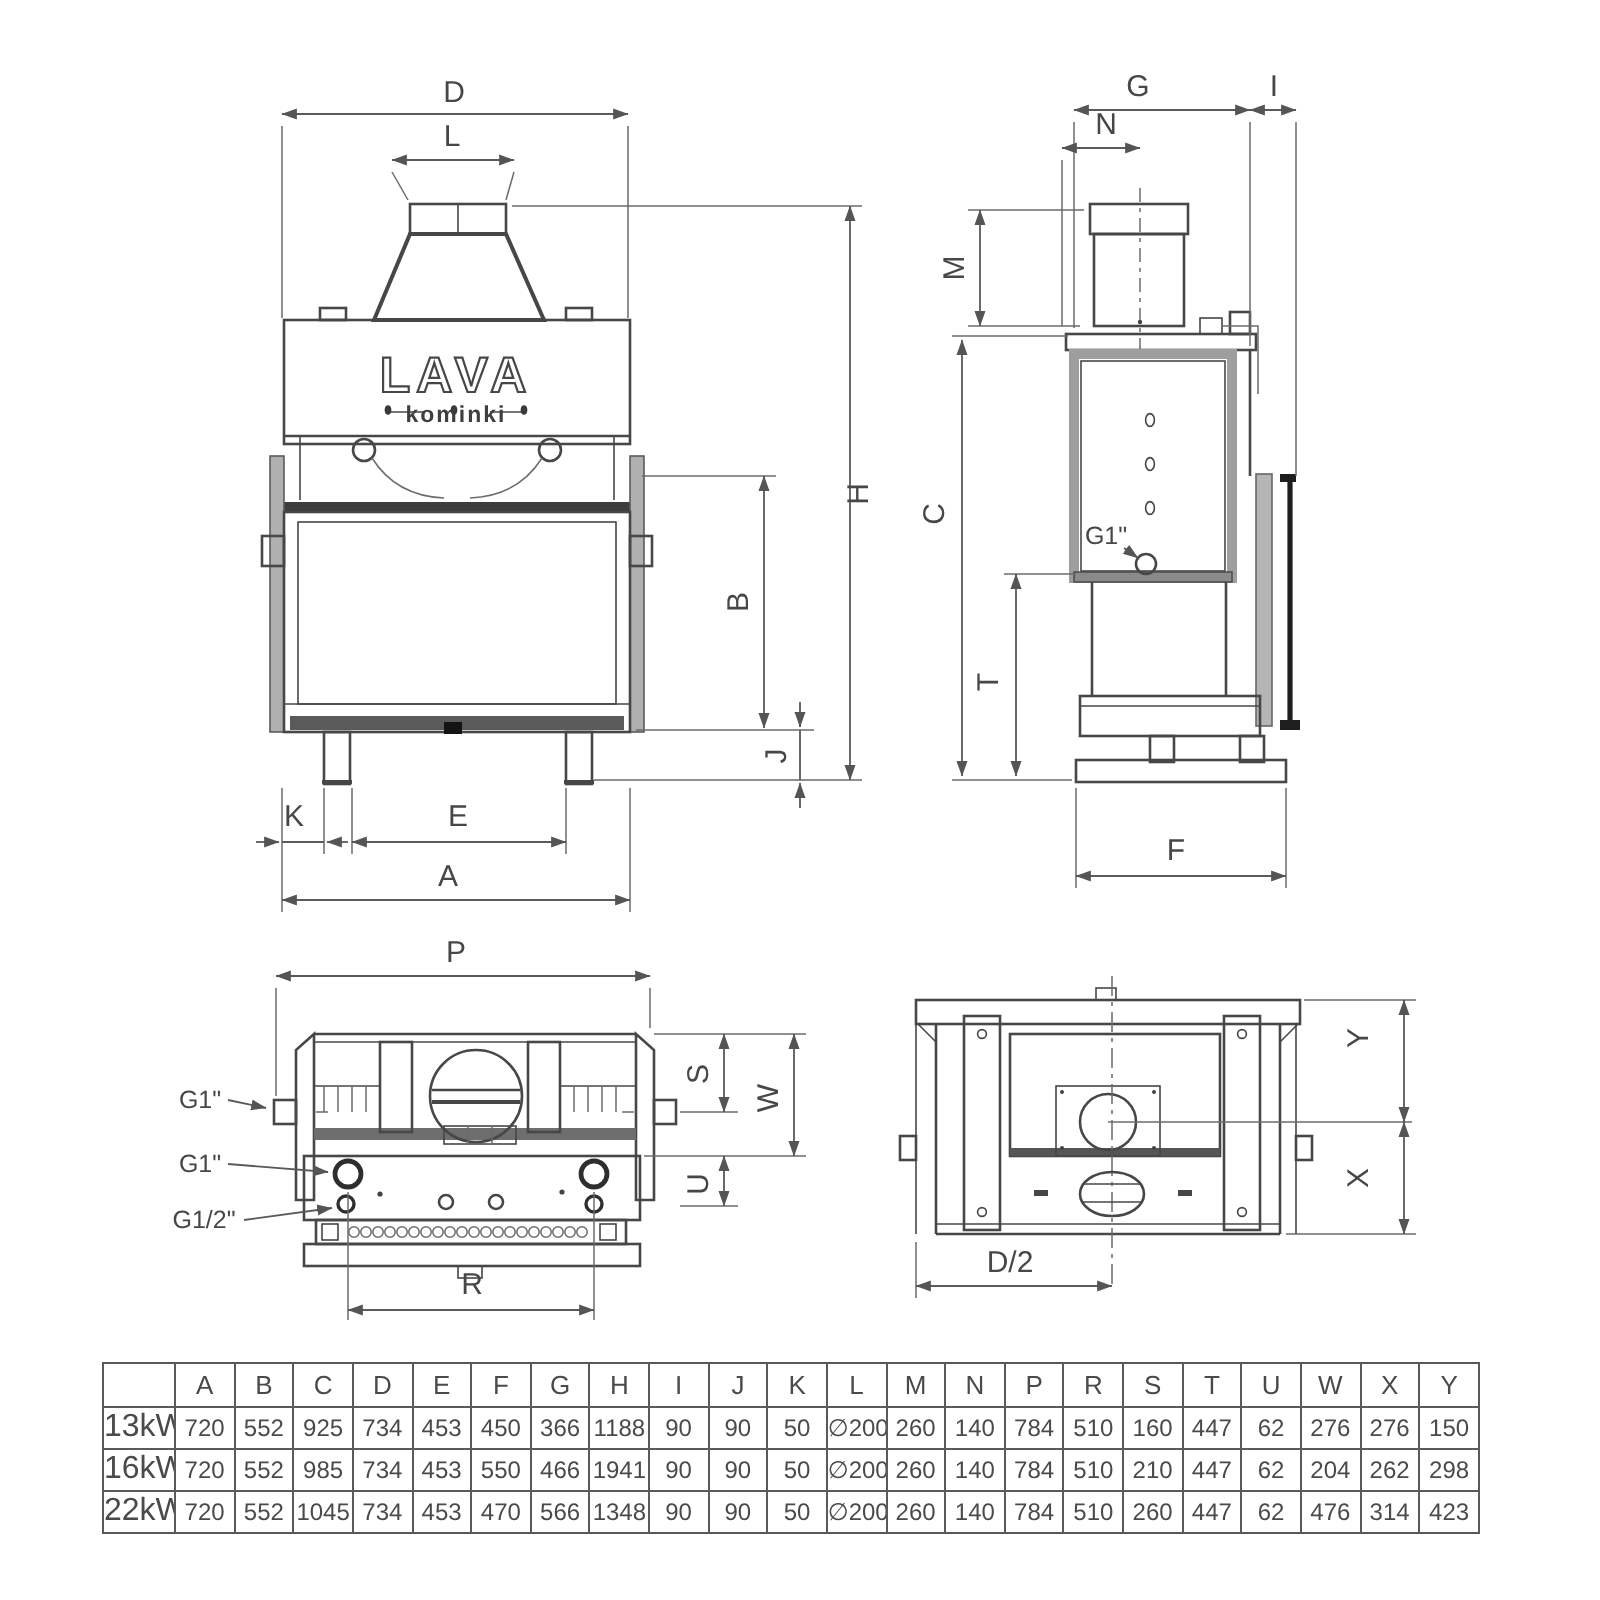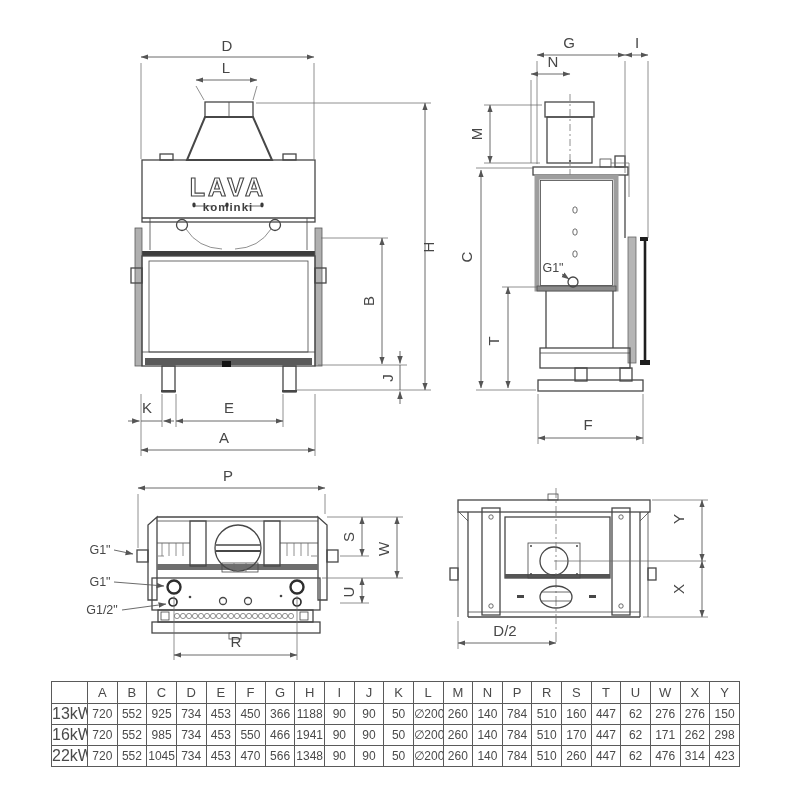--- a/index.html
+++ b/index.html
@@ -460,24 +460,24 @@
           <td>466</td>
           <td>1941</td>
           <td>90</td>
           <td>90</td>
           <td>50</td>
           <td>∅200</td>
           <td>260</td>
           <td>140</td>
           <td>784</td>
           <td>510</td>
-          <td>170</td>
+          <td>210</td>
           <td>447</td>
           <td>62</td>
-          <td>171</td>
+          <td>204</td>
           <td>262</td>
           <td>298</td>
         </tr>
         <tr>
           <td class="rowlbl">22kW</td>
           <td>720</td>
           <td>552</td>
           <td>1045</td>
           <td>734</td>
           <td>453</td>

